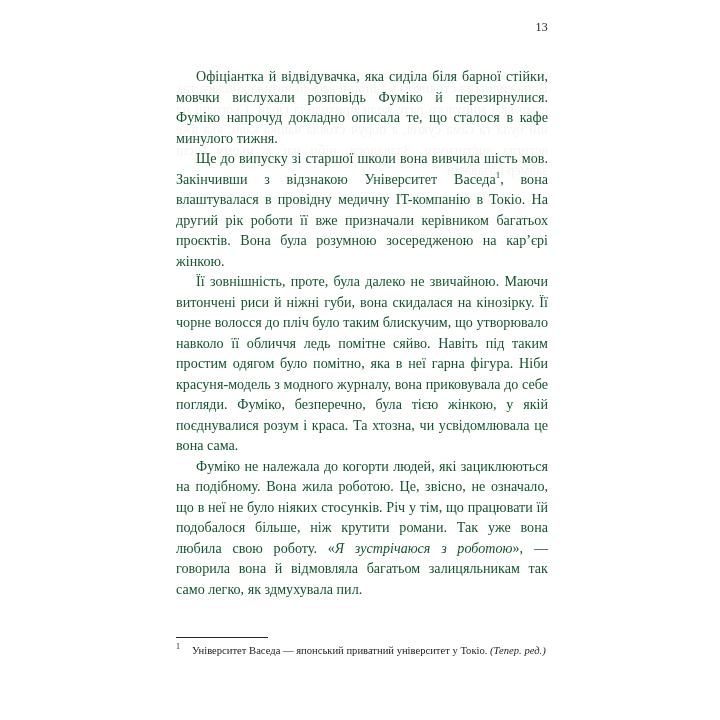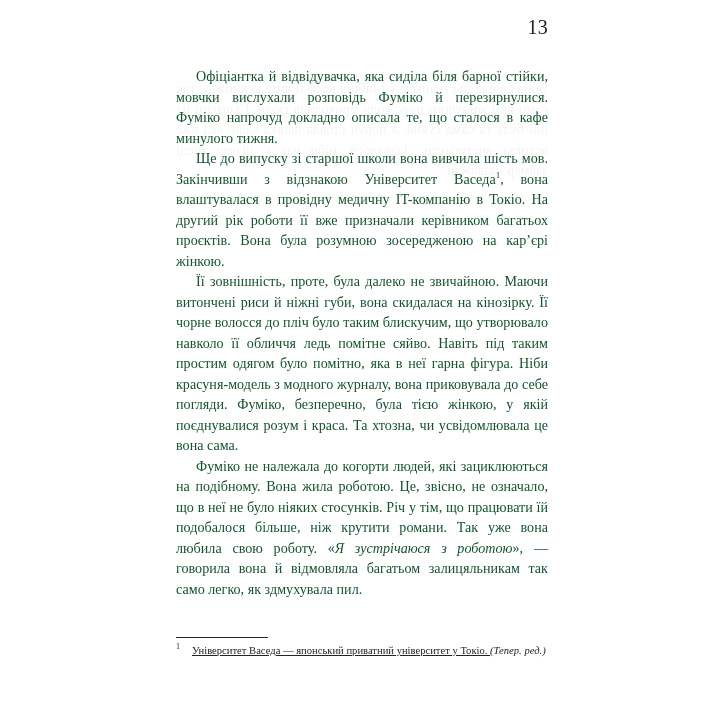--- a/index.html
+++ b/index.html
@@ -40,21 +40,21 @@
     text-align: justify;
     color: #4b453c;
     letter-spacing: 0.05px;
     filter: blur(0.3px);
   }
 
   .page-number {
     position: absolute;
     top: 18px;
     right: 172px;
-    font-size: 20px;
+    font-size: 12px;
     line-height: 18px;
     letter-spacing: 0.3px;
     color: #23201d;
     font-family: "Liberation Serif", "DejaVu Serif", serif;
   }
 
   .textblock {
     position: absolute;
     left: 176px;
     top: 66px;
@@ -112,21 +112,20 @@
   .footnote .marker {
     display: inline-block;
     width: 16px;
     font-size: 8px;
     vertical-align: super;
     line-height: 0;
   }
 
   .footnote .fn-body {
     display: inline;
-    text-decoration: underline;
   }
 </style>
 </head>
 <body>
 
 <div class="page">
 
   <div class="showthrough">Вона сиділа за столиком у глибині кафе й читала книжку, так само як і минулого разу, коли приходила сюди. Сьогодні на ній була та сама сукня, а поруч стояла чашка кави, яка вже встигла вистигнути. Здавалося, ніби час у цьому місці завмер назавжди.</div>
 
   <div class="page-number">13</div>

